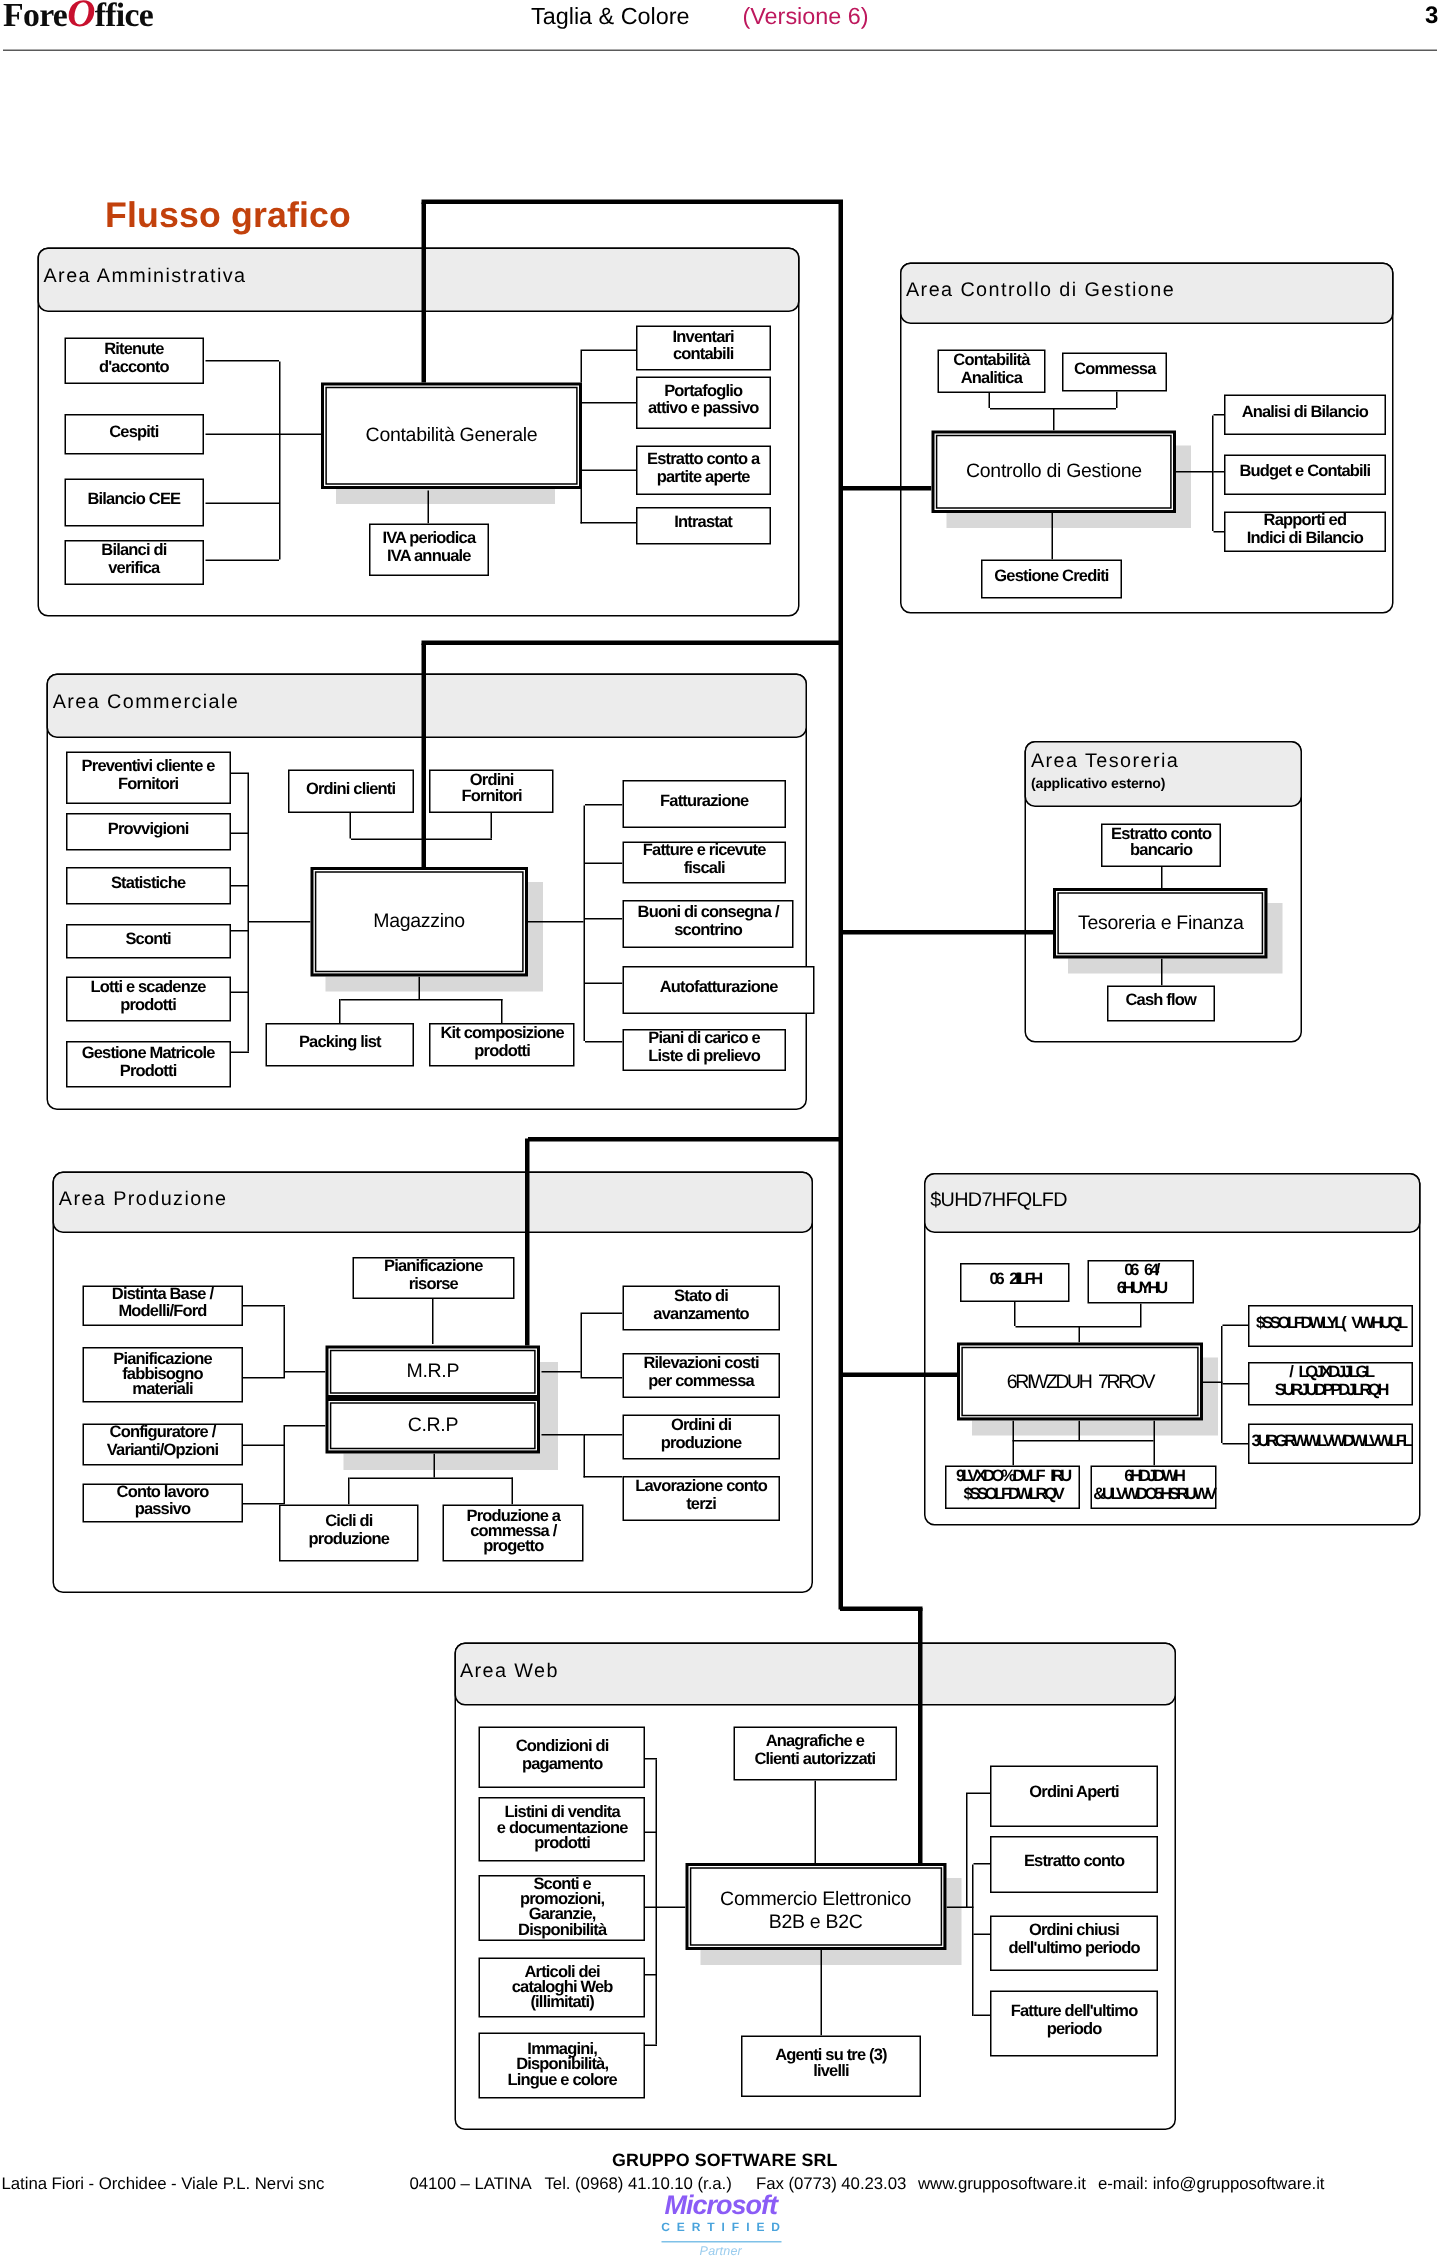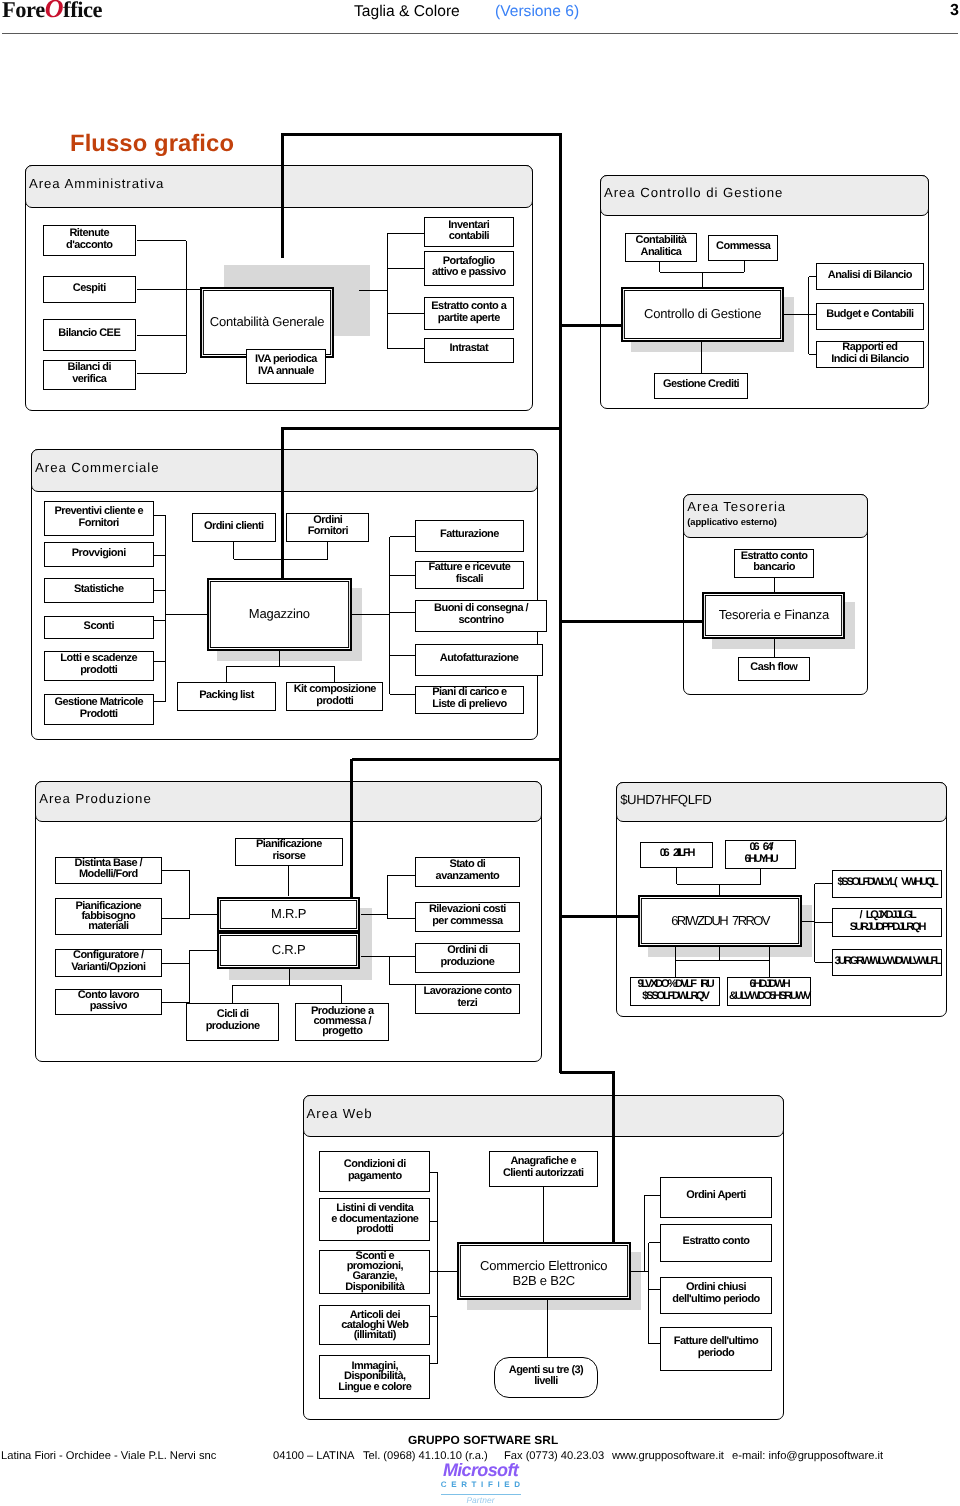--- a/index.html
+++ b/index.html
@@ -6,21 +6,21 @@
 html,body{margin:0;padding:0;background:#fff;}
 body{width:960px;height:1506px;position:relative;overflow:hidden;font-family:"Liberation Sans",sans-serif;
   -webkit-font-smoothing:antialiased;text-rendering:geometricPrecision;}
 #page{position:absolute;left:0;top:0;width:960px;height:1506px;}
 
 
 #hdr-logo{position:absolute;left:2px;top:-4px;font-family:"Liberation Serif",serif;font-weight:bold;
   font-size:22.5px;letter-spacing:-0.45px;color:#0d0d0d;white-space:nowrap;line-height:26px;}
 #hdr-logo .o{color:#c8102e;font-style:italic;font-size:26px;}
 #hdr-title{position:absolute;left:354px;top:3px;font-size:15.6px;color:#000;white-space:nowrap;}
-#hdr-ver{position:absolute;left:495px;top:3px;font-size:15.6px;color:#3b82f6;white-space:nowrap;}
+#hdr-ver{position:absolute;left:495px;top:3px;font-size:15.6px;color:#be185d;white-space:nowrap;}
 #hdr-page{position:absolute;left:950px;top:2px;font-size:16px;font-weight:bold;color:#000;}
 #hdr-rule{position:absolute;left:2px;top:33px;width:956px;height:1px;background:#5a5a5a;}
 #heading{position:absolute;left:70px;top:130px;font-size:23.8px;font-weight:bold;color:#c2410c;letter-spacing:0.1px;}
 
 
 .area{position:absolute;box-sizing:border-box;border:1.7px solid #000;border-radius:7px;background:#fff;}
 .area-hd{position:absolute;box-sizing:border-box;border:1.7px solid #000;border-radius:7px;background:#ececec;}
 .area-ttl{position:absolute;font-size:13.2px;color:#000;white-space:nowrap;letter-spacing:0.95px;line-height:16px;}
 .area-sub{position:absolute;font-size:9.4px;font-weight:bold;color:#000;white-space:nowrap;line-height:10px;letter-spacing:-0.1px;}
 .bx{position:absolute;box-sizing:border-box;border:1.5px solid #000;background:#fff;display:flex;
@@ -206,21 +206,21 @@
 verifica</span></div>
 <div class="bx" style="left:423.8px;top:217.3px;width:90px;height:30.2px;"><span>Inventari
 contabili</span></div>
 <div class="bx" style="left:423.8px;top:250.8px;width:90px;height:35.1px;"><span>Portafoglio
 attivo e passivo</span></div>
 <div class="bx" style="left:423.8px;top:297.1px;width:90px;height:33.2px;"><span>Estratto conto a
 partite aperte</span></div>
 <div class="bx" style="left:423.8px;top:337.7px;width:90px;height:25px;"><span>Intrastat</span></div>
 <div class="bx" style="left:245.8px;top:348.8px;width:80.2px;height:35.6px;"><span>IVA periodica
 IVA annuale</span></div>
-<div class="mainbx" style="left:200px;top:255px;width:134px;height:71px;margin-top:32px;"><span>Contabilità Generale</span></div>
+<div class="mainbx" style="left:214px;top:255px;width:174px;height:71px;"><span>Contabilità Generale</span></div>
 <div class="shadow" style="left:630.9px;top:297.3px;width:163.5px;height:55px;"></div>
 <div class="bx" style="left:624.5px;top:233.1px;width:72.9px;height:29px;justify-content:center;"><span>Contabilità
 Analitica</span></div>
 <div class="bx" style="left:708.2px;top:234.5px;width:70.1px;height:26.2px;"><span>Commessa</span></div>
 <div class="bx" style="left:816px;top:263.2px;width:107.8px;height:27px;"><span>Analisi di Bilancio</span></div>
 <div class="bx" style="left:816px;top:302.8px;width:107.8px;height:26.9px;"><span>Budget e Contabili</span></div>
 <div class="bx" style="left:816px;top:341.2px;width:107.8px;height:27.3px;"><span>Rapporti ed
 Indici di Bilancio</span></div>
 <div class="bx" style="left:654.3px;top:372.8px;width:93.4px;height:26.2px;"><span>Gestione Crediti</span></div>
 <div class="mainbx" style="left:620.9px;top:287.3px;width:163.5px;height:55px;"><span>Controllo di Gestione</span></div>
@@ -233,21 +233,21 @@
 <div class="bx" style="left:44px;top:651.2px;width:109.5px;height:29.9px;"><span>Lotti e scadenze
 prodotti</span></div>
 <div class="bx" style="left:44px;top:694.2px;width:109.5px;height:31.3px;"><span>Gestione Matricole
 Prodotti</span></div>
 <div class="bx" style="left:191.9px;top:513.1px;width:83.7px;height:28.8px;"><span>Ordini clienti</span></div>
 <div class="bx" style="left:286.1px;top:512.6px;width:83.4px;height:29.8px;"><span>Ordini
 Fornitori</span></div>
 <div class="bx" style="left:415.1px;top:519.8px;width:108.7px;height:32.6px;"><span>Fatturazione</span></div>
 <div class="bx" style="left:415.1px;top:560.9px;width:108.7px;height:27.9px;"><span>Fatture e ricevute
 fiscali</span></div>
-<div class="bx" style="left:415.1px;top:600.4px;width:132px;height:31.6px;"><span>Buoni di consegna /
+<div class="bx" style="left:415.1px;top:600.4px;width:114px;height:31.6px;"><span>Buoni di consegna /
 scontrino</span></div>
 <div class="bx" style="left:415.1px;top:643.9px;width:128px;height:32.4px;"><span>Autofatturazione</span></div>
 <div class="bx" style="left:415.1px;top:685.8px;width:108.7px;height:28.1px;"><span>Piani di carico e
 Liste di prelievo</span></div>
 <div class="bx" style="left:177.3px;top:682.2px;width:98.5px;height:29.1px;"><span>Packing list</span></div>
 <div class="bx" style="left:286.1px;top:682.2px;width:97.4px;height:29.1px;"><span>Kit composizione
 prodotti</span></div>
 <div class="mainbx" style="left:206.8px;top:577.9px;width:145.1px;height:72.9px;"><span>Magazzino</span></div>
 <div class="shadow" style="left:712.4px;top:602px;width:143px;height:46.5px;"></div>
 <div class="bx" style="left:734.2px;top:549.4px;width:79.8px;height:28.2px;"><span>Estratto conto
@@ -311,21 +311,21 @@
 Disponibilità,
 Lingue e colore</span></div>
 <div class="bx" style="left:488.9px;top:1151.3px;width:108.7px;height:35.7px;"><span>Anagrafiche e
 Clienti autorizzati</span></div>
 <div class="bx" style="left:659.9px;top:1176.8px;width:112.3px;height:40.8px;"><span>Ordini Aperti</span></div>
 <div class="bx" style="left:659.9px;top:1223.8px;width:112.3px;height:38.2px;"><span>Estratto conto</span></div>
 <div class="bx" style="left:659.9px;top:1276.8px;width:112.3px;height:36.8px;"><span>Ordini chiusi
 dell'ultimo periodo</span></div>
 <div class="bx" style="left:659.9px;top:1327.4px;width:112.3px;height:43.4px;"><span>Fatture dell'ultimo
 periodo</span></div>
-<div class="bx" style="left:494px;top:1356.9px;width:104px;height:40.9px;border-radius:15px;"><span>Agenti su tre (3)
+<div class="bx" style="left:494px;top:1356.9px;width:120px;height:40.9px;"><span>Agenti su tre (3)
 livelli</span></div>
 <div class="mainbx two" style="left:456.7px;top:1241.6px;width:174.1px;height:58.7px;"><span>Commercio Elettronico
 B2B e B2C</span></div>
 <div class="ftr" id="ftr-company">GRUPPO SOFTWARE SRL</div>
 <div class="ftr" id="ftr-addr">Latina Fiori - Orchidee - Viale P.L. Nervi snc</div>
 <div class="ftr" id="ftr-city">04100 – LATINA</div>
 <div class="ftr" id="ftr-tel">Tel. (0968) 41.10.10 (r.a.)</div>
 <div class="ftr" id="ftr-fax">Fax (0773) 40.23.03</div>
 <div class="ftr" id="ftr-web">www.grupposoftware.it</div>
 <div class="ftr" id="ftr-mail">e-mail: info@grupposoftware.it</div>

